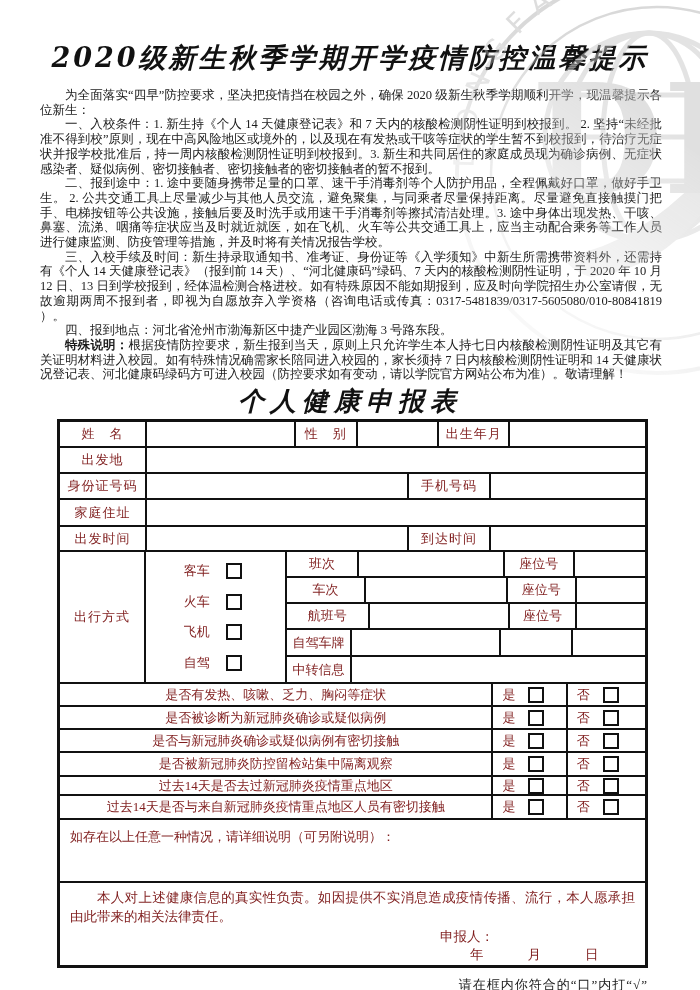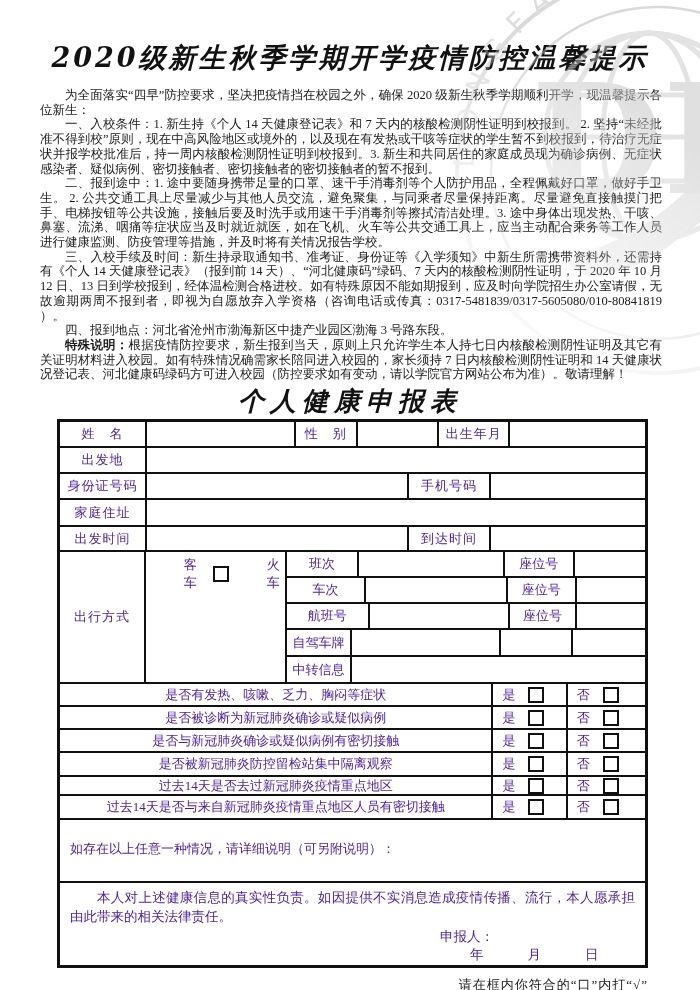--- a/index.html
+++ b/index.html
@@ -25,37 +25,37 @@
     font-weight:bold;font-style:italic;letter-spacing:6px;color:#111;
     font-family:"DejaVu Serif","Liberation Serif",serif;
   }
   
   .notice{margin:12px 38px 0 40px;font-size:12.5px;line-height:14.7px;text-align:justify;}
   .notice p{margin:0;text-indent:2em;}
   .notice .lead{font-weight:bold;}
   
   .formtable{
     width:591px;margin:0 0 0 57px;border:3px solid #111;box-sizing:border-box;
-    font-size:13px;color:#4c1d95;background:#fff;
+    font-size:13px;color:#7f1d1d;background:#fff;
   }
   .trow{display:flex;}
   .cell{
     box-sizing:border-box;border-right:2px solid #111;border-bottom:2px solid #111;
     display:flex;align-items:center;justify-content:center;overflow:hidden;
   }
   .cell.noR{border-right:none;}
   .cell.lab{letter-spacing:1px;}
-  .modes{flex-direction:row;justify-content:space-around;align-items:flex-start;padding:4px 0;}
+  .modes{flex-direction:column;justify-content:space-around;align-items:flex-start;padding:4px 0;}
   .mode-line{display:flex;align-items:center;gap:16px;padding-left:38px;}
   .tright{display:flex;flex-direction:column;box-sizing:border-box;}
   .box{width:16px;height:16px;border:2px solid #111;box-sizing:border-box;background:#fff;display:inline-block;flex:0 0 auto;}
   .yn{justify-content:flex-start;padding-left:9px;gap:13px;}
   .detail-cell{
     box-sizing:border-box;height:63px;border-bottom:2px solid #111;
-    padding:20px 10px;font-size:13px;
+    padding:8px 10px;font-size:13px;
   }
   .decl-cell{box-sizing:border-box;height:82px;padding:5px 10px 0 10px;font-size:13.5px;}
   .decl-cell p{margin:0;text-indent:2em;line-height:19px;text-align:justify;}
   .declarant{margin-top:2px;padding-left:370px;line-height:18px;}
   .dateline{display:flex;gap:44px;padding-left:400px;line-height:18px;}
   
   .footnote{margin:8px 52px 0 0;text-align:right;font-size:13px;letter-spacing:1px;}
 </style>
 </head>
 <body>

